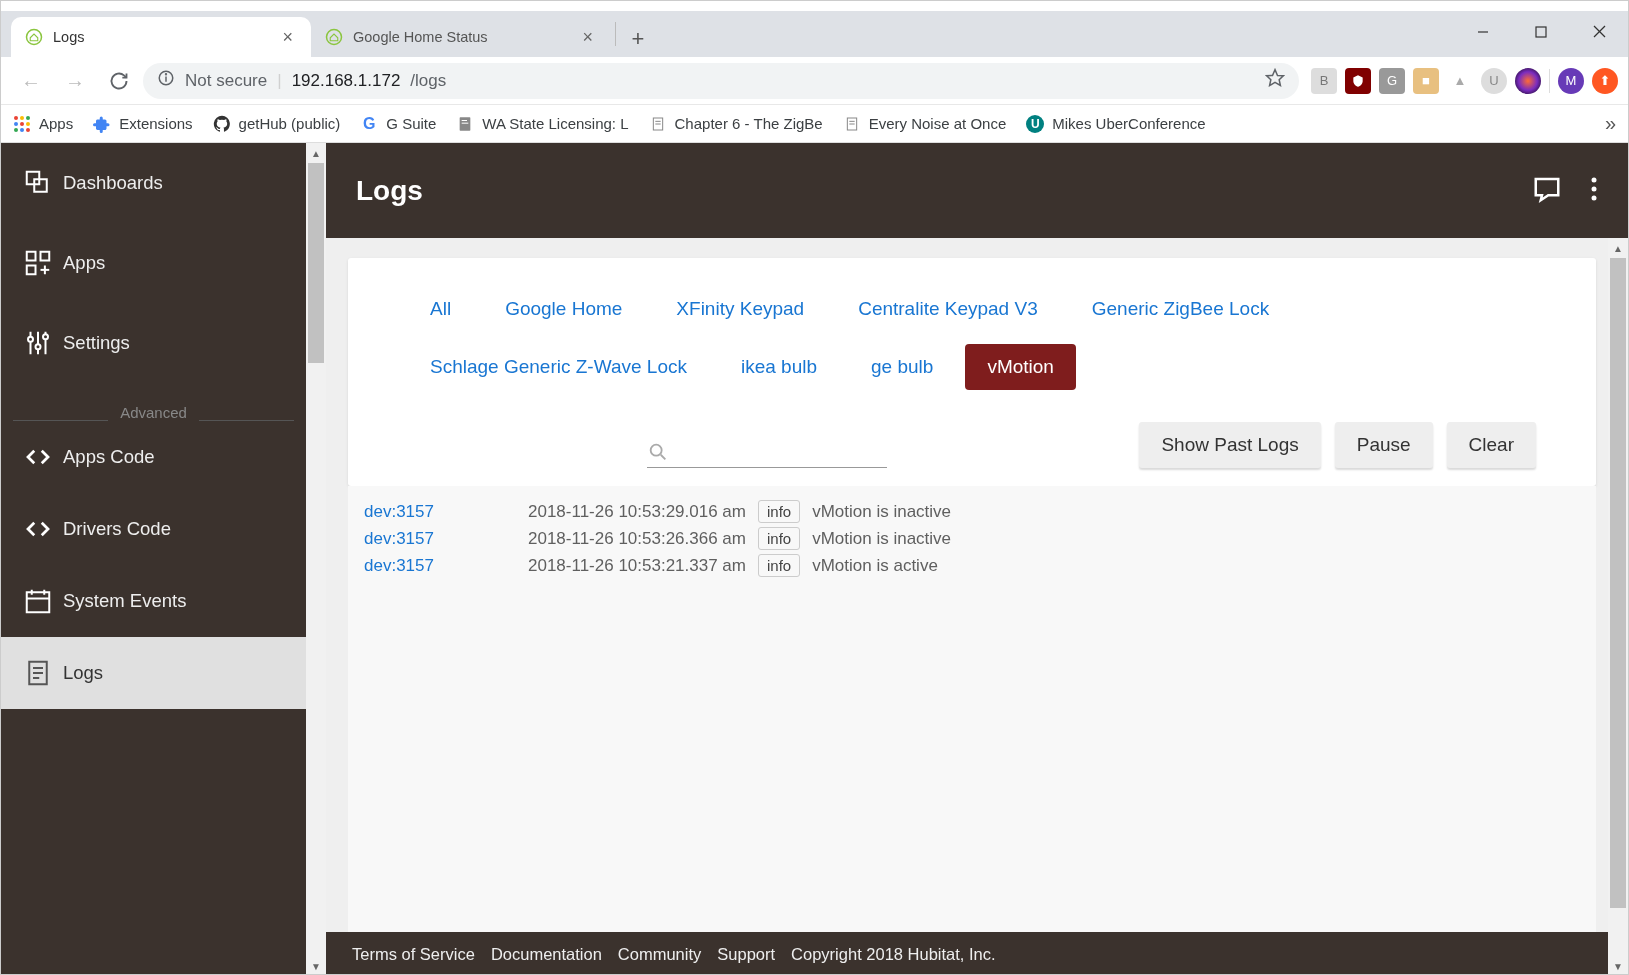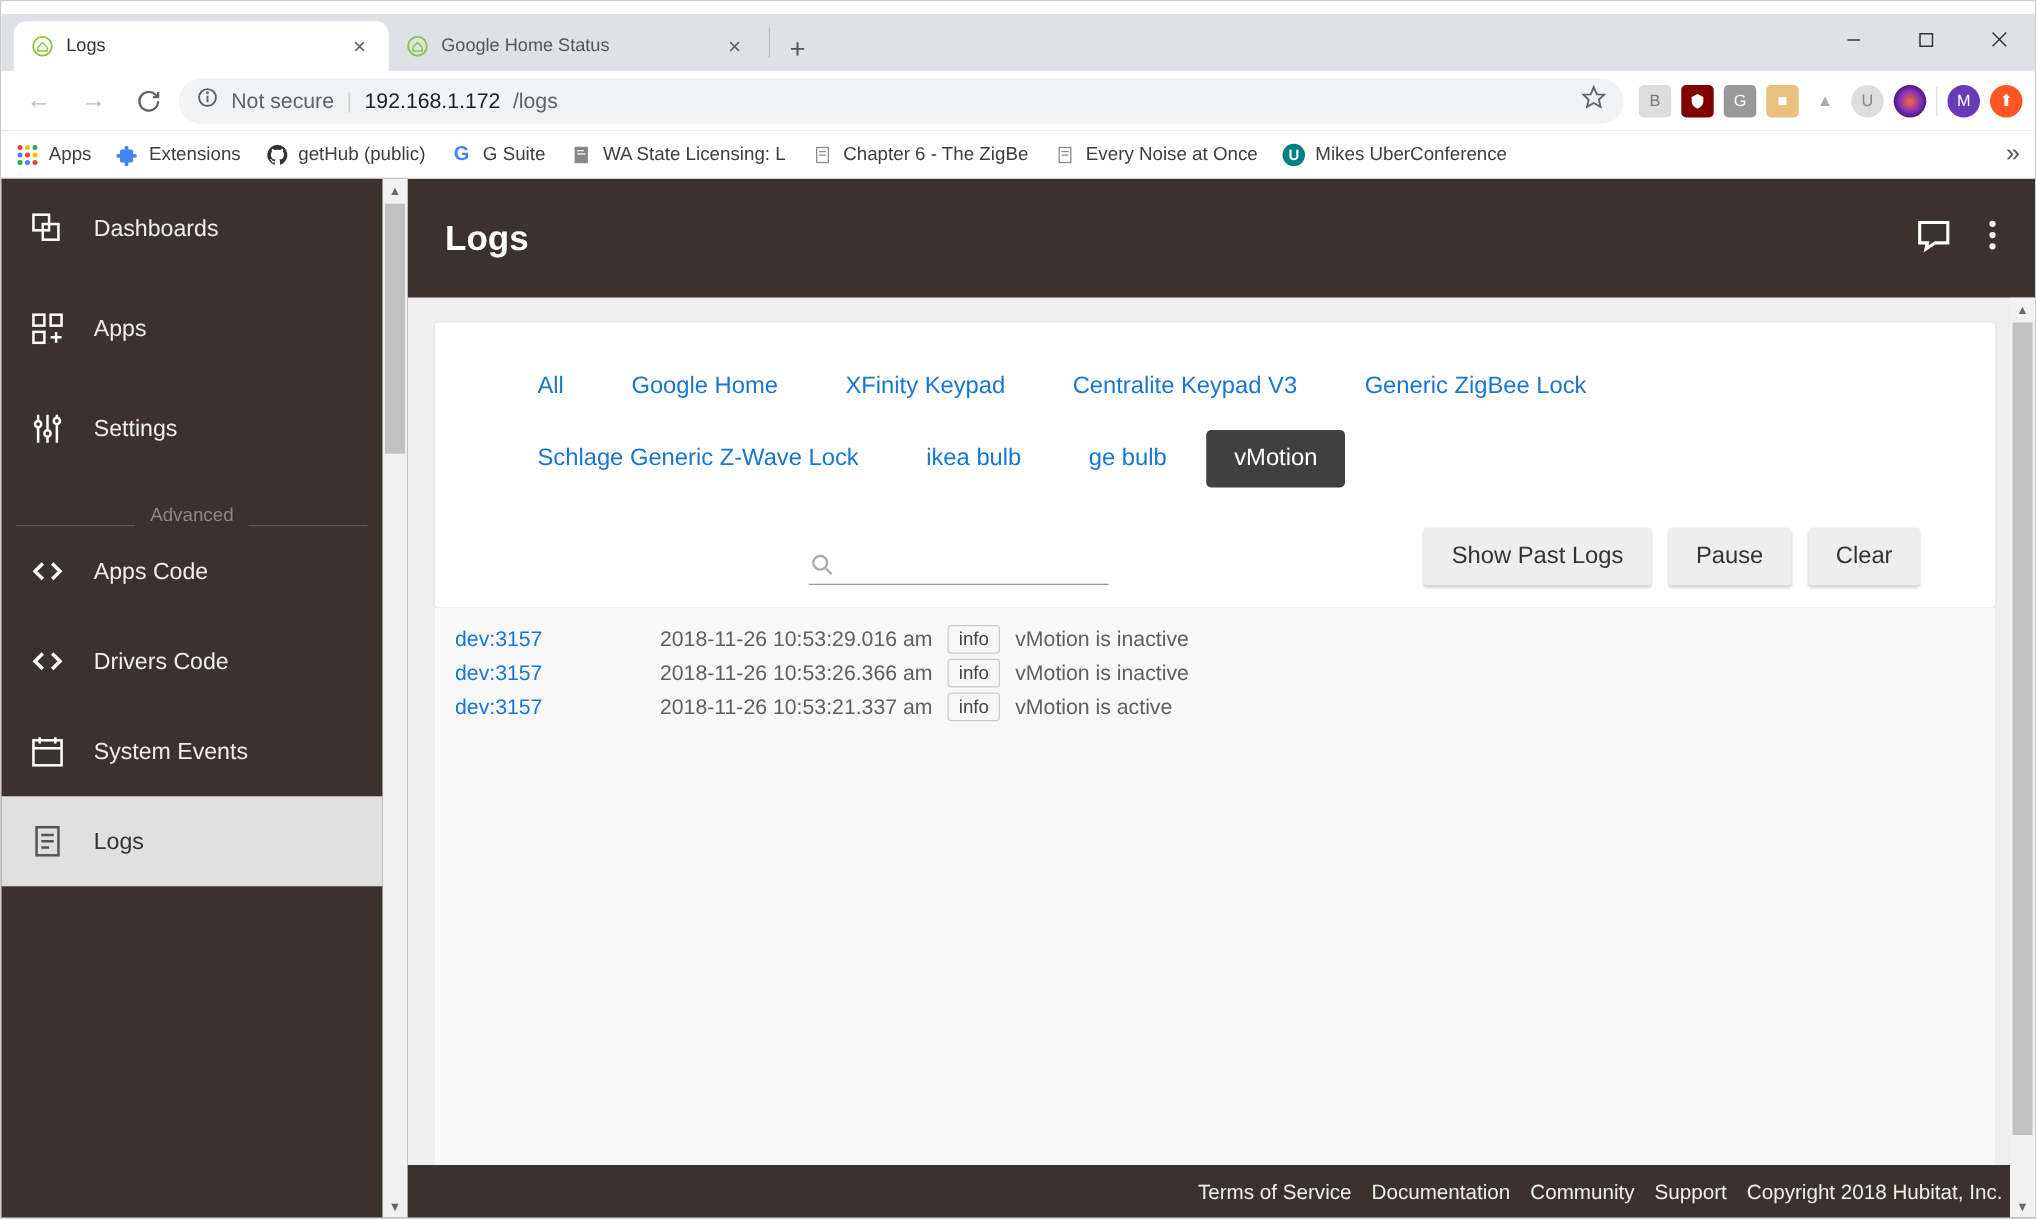--- a/index.html
+++ b/index.html
@@ -42,56 +42,56 @@
 
 .sidebar { width: 325px; background: #3b322d; color: #fff; display: flex; flex-direction: column; position: relative;}
 .sidebar-scroll-gutter { position: absolute; right: 0; top: 0; width: 20px; height: 100%; background: #f1f1f1;}
 .sidebar-scroll-thumb-top { position: absolute; right: 2px; top: 20px; width: 16px; height: 200px; background: #c1c1c1; }
 .logo-block { height: 95px; background: #8BC53F; display: flex; align-items: center; padding: 0 14px; gap: 10px; width: 305px;}
 .logo-circle { width: 66px; height: 66px; border: 4px solid #fff; border-radius: 50%; display: flex; align-items: center; justify-content: center;}
 .logo-text { display: flex; flex-direction: column; color: #1f1f1f;}
 .logo-main { font-size: 40px; font-weight: 600; line-height: 1; }
 .logo-sub { font-size: 10.5px; letter-spacing: 0.4px; color: #1f1f1f; font-weight: 500;}
 .nav-list { width: 305px; flex: 1; }
-.nav-item { height: 80px; display: flex; align-items: center; padding: 14px 20px; gap: 20px; font-size: 18.5px; color: #eee; }
+.nav-item { height: 80px; display: flex; align-items: center; padding: 14px 20px; gap: 8px; font-size: 18.5px; color: #eee; }
 .nav-item.active { background: #e0e0e0; color: #333; }
 .nav-item .nav-icon { width: 34px; height: 34px; display:flex; align-items:center; justify-content:center;}
 .nav-divider { height: 38px; display: flex; align-items: flex-end; justify-content: center; color: #888; font-size: 15px; position: relative; width: 305px;}
 .nav-divider::before, .nav-divider::after { content: ""; height: 1px; background: #555; flex: 1; margin: 0 12px;}
 
 
 .main { flex: 1; background: #efefef; display: flex; flex-direction: column; overflow: hidden;}
 .topbar { height: 95px; background: #3b322d; display: flex; align-items: center; padding: 0 30px; color: #fff;}
 .topbar h1 { font-size: 28px; font-weight: 600;}
 .topbar-actions { margin-left: auto; display: flex; align-items: center; gap: 28px;}
 .topbar-actions .icon { color: #fff; }
 
 .content-wrap { flex: 1; position: relative; display: flex; flex-direction: column; overflow: hidden;}
 .content-scroll-gutter { position: absolute; right: 0; top: 0; width: 20px; height: 100%; background: #f1f1f1;}
 .content-scroll-arrow { width: 20px; height: 20px; display:flex; align-items:center; justify-content:center; color: #666; font-size:10px;}
 .content-scroll-thumb { position: absolute; right: 2px; top: 20px; width: 16px; height: 650px; background: #c1c1c1;}
 
 .card { margin: 20px 32px 0 22px; background: #fff; border-radius: 3px; padding: 28px 60px 18px 60px; box-shadow: 0 1px 3px rgba(0,0,0,0.1);}
 .filter-row { display: flex; flex-wrap: wrap; gap: 0; align-items: center;}
 .filter-pill { padding: 12px 22px; font-size: 19px; color: #1976D2; border-radius: 4px; margin-right: 10px; margin-bottom: 12px;}
-.filter-pill.active { background: #404040; color: #fff;}
+.filter-pill.active { background: #7f1d1d; color: #fff;}
 .action-row { display: flex; align-items: flex-end; gap: 14px; margin-top: 20px; }
 .search-wrap { flex: 1; display: flex; justify-content: center;}
 .search-box { width: 240px; border-bottom: 1px solid #999; display: flex; align-items: center; padding: 4px 0;}
 .search-box svg { color: #999; }
 .action-btn { background: #eee; border: none; border-radius: 3px; padding: 12px 22px; font-size: 19px; color: #333; font-weight: 400; box-shadow: 0 2px 2px rgba(0,0,0,0.15);}
 
 .log-area { margin: 0 32px 0 22px; flex: 1; background: #f8f8f8; padding: 12px 16px;}
 .log-row { display: flex; align-items: center; font-size: 17px; color: #5f5f5f; padding: 2px 0; gap: 12px;}
 .log-dev { color: #1976D2; width: 120px;}
 .log-time { color: #5f5f5f; width: 250px; text-align: right;}
 .log-level { border: 1px solid #ccc; border-radius: 3px; padding: 2px 8px; font-size: 15px; color: #444;}
 .log-msg { color: #5f5f5f;}
 
-.footer { height: 44px; background: #3b322d; display: flex; align-items: center; justify-content: flex-end; padding: 0 26px; gap: 16px; color: #eee; font-size: 16.5px;}
+.footer { height: 44px; background: #3b322d; display: flex; align-items: center; padding: 0 26px; gap: 16px; color: #eee; font-size: 16.5px;}
 .footer span { }
 </style>
 </head>
 <body>
 
 <div class="window-bar"></div>
 
 <div class="tab-bar">
   <div class="tab active">
     <span class="tab-favicon">

